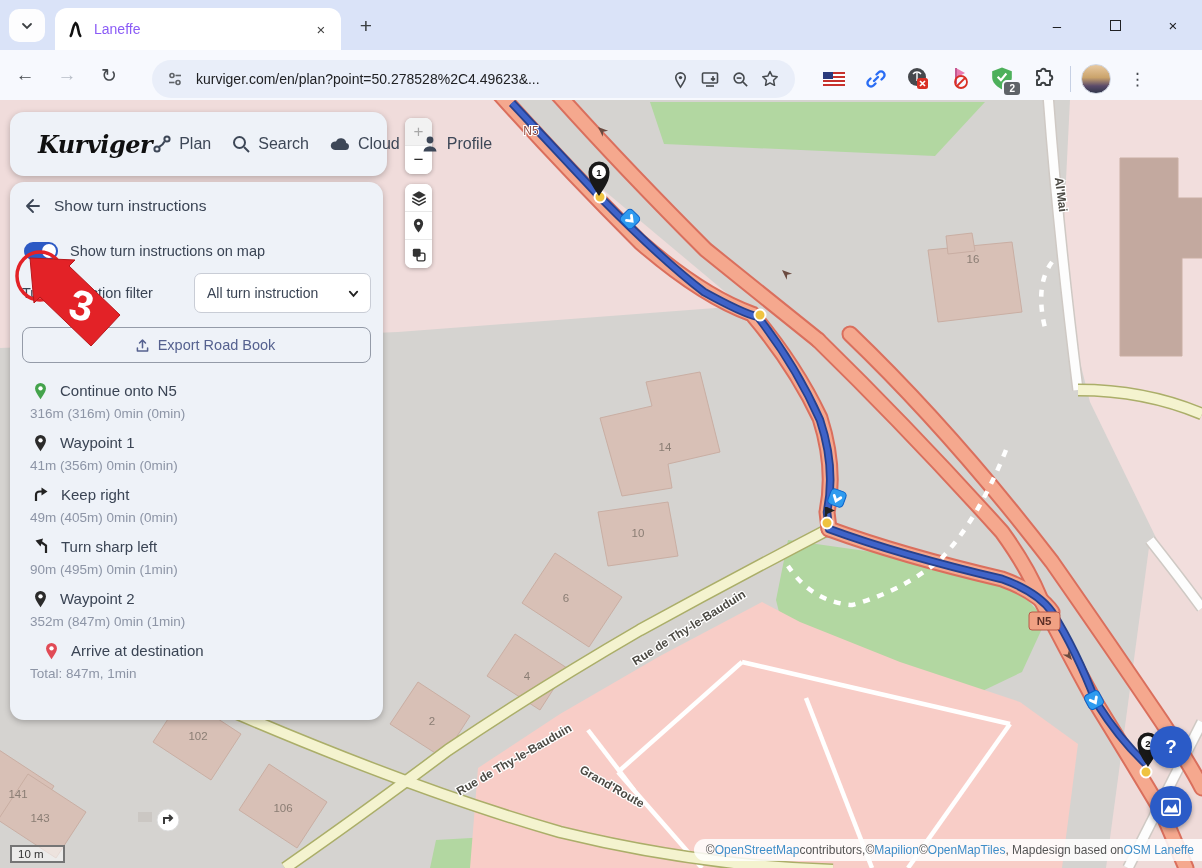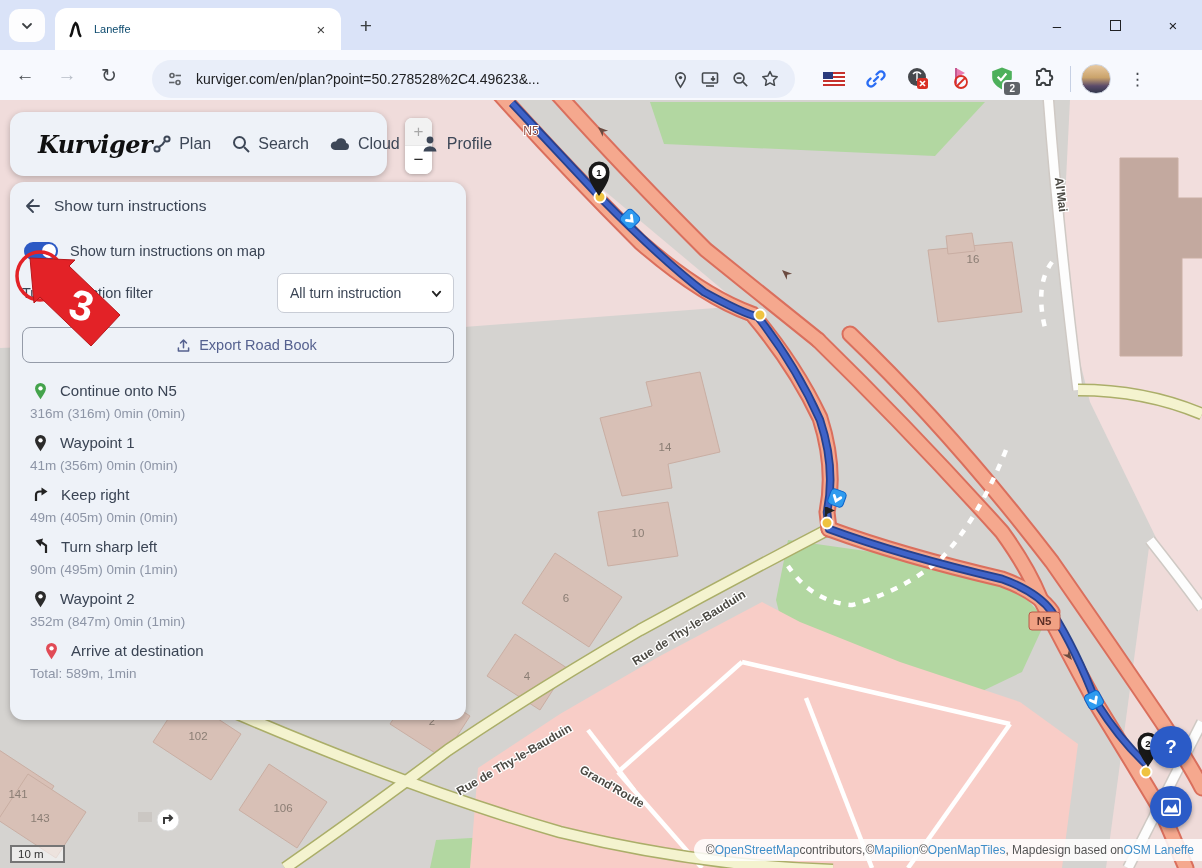--- a/index.html
+++ b/index.html
@@ -3,21 +3,21 @@
 <meta charset="utf-8">
 <style>
   * { margin:0; padding:0; box-sizing:border-box; }
   html,body { width:1202px; height:868px; overflow:hidden; font-family:"Liberation Sans", sans-serif; }
   #stage { position:relative; width:1202px; height:868px; background:#d5d3d0; }
 
   
   .tabstrip { position:absolute; left:0; top:0; width:1202px; height:50px; background:#dae3f8; }
   .tabsearch { position:absolute; left:9px; top:9px; width:36px; height:33px; background:#fdfdfe; border-radius:10px; display:flex; align-items:center; justify-content:center; cursor:pointer; }
   .tab { position:absolute; left:55px; top:8px; width:286px; height:42px; background:#ffffff; border-radius:12px 12px 0 0; display:flex; align-items:center; padding:0 10px 0 12px; }
-  .tab .title { font-size:11px; color:#0c4a6e; flex:1; margin-left:10px; }
+  .tab .title { font-size:14px; color:#8b5cf6; flex:1; margin-left:10px; }
   .tab .close { font-size:15px; color:#444; width:20px; height:20px; display:flex; align-items:center; justify-content:center; border-radius:50%; cursor:pointer; }
   .newtab { position:absolute; left:352px; top:12px; width:28px; height:28px; font-size:21px; color:#3c4043; display:flex; align-items:center; justify-content:center; border-radius:50%; cursor:pointer; }
   .wincontrols { position:absolute; right:0; top:0; height:50px; display:flex; align-items:center; }
   .winbtn { width:58px; height:50px; display:flex; align-items:center; justify-content:center; color:#202124; font-size:15px; cursor:pointer; }
   .winbtn .sq { width:11px; height:11px; border:1.3px solid #202124; }
 
   .toolbar { position:absolute; left:0; top:50px; width:1202px; height:50px; background:#f7f9fe; display:flex; align-items:center; }
   .navbtn { width:34px; height:34px; display:flex; align-items:center; justify-content:center; font-size:19px; color:#45494e; margin-left:8px; cursor:pointer; }
   .navbtn.disabled { color:#b7bdc7; }
   .urlbar { position:absolute; left:152px; top:60px; width:643px; height:38px; background:#e9eef9; border-radius:19px; display:flex; align-items:center; padding:0 10px 0 14px; }
@@ -36,21 +36,21 @@
 
   
   .hcard { position:absolute; left:10px; top:12px; width:377px; height:64px; background:#eef2f8; border-radius:14px; box-shadow:0 2px 6px rgba(0,0,0,.25); display:flex; align-items:center; padding:0 14px 0 14px; }
   .burger { width:24px; height:18px; display:flex; flex-direction:column; justify-content:space-between; cursor:pointer; }
   .burger span { height:2.6px; background:#3d4757; border-radius:2px; }
   .brand { font-family:"DejaVu Serif", serif; font-style:italic; font-weight:bold; font-size:24px; color:#101010; margin:0 auto 0 14px; letter-spacing:-.5px; }
   .hnav { display:flex; gap:20px; }
   .hnav .item { display:flex; flex-direction:row; align-items:center; gap:7px; color:#3d4757; font-size:16px; cursor:pointer; }
 
   
-  .panel { position:absolute; left:10px; top:82px; width:456px; height:538px; background:#eef2f8; border-radius:14px; box-shadow:0 2px 6px rgba(0,0,0,.25); padding:14px 12px 0 12px; color:#3a4454; }
+  .panel { position:absolute; left:10px; top:82px; width:373px; height:538px; background:#eef2f8; border-radius:14px; box-shadow:0 2px 6px rgba(0,0,0,.25); padding:14px 12px 0 12px; color:#3a4454; }
   .prow { display:flex; align-items:center; }
   .ptitle { font-size:15.5px; margin-left:12px; }
   .togglerow { margin-top:26px; display:flex; align-items:center; }
   .toggle { width:34px; height:18px; border-radius:9px; background:#2d5ac4; position:relative; cursor:pointer; flex:none; margin-left:2px; }
   .toggle .knob { position:absolute; right:2px; top:2px; width:14px; height:14px; background:#fff; border-radius:50%; }
   .toglabel { font-size:14.5px; margin-left:12px; }
   .filterrow { margin-top:13px; display:flex; align-items:center; justify-content:space-between; }
   .filterlabel { font-size:14.5px; }
   .select { width:177px; height:40px; background:#fff; border:1px solid #c9cdd6; border-radius:7px; display:flex; align-items:center; padding:0 10px 0 12px; cursor:pointer; }
   .select .val { font-size:14px; flex:1; white-space:nowrap; overflow:hidden; }
@@ -518,21 +518,21 @@
         </div>
         <div class="iitem">
           <div class="iline">
             <sv class="ic"></sv>
             <svg width="17" height="20" viewBox="0 0 20 24">
                 <path d="M10,23 C5.5,16.5 3.5,13.5 3.5,10 a6.5,6.5 0 1 1 13,0 C16.5,13.5 14.5,16.5 10,23 Z" fill="#e14b56"></path>
                 <circle cx="10" cy="10" r="2.6" fill="#fff"></circle>
               </svg>
             <span>Arrive at destination</span>
           </div>
-          <div class="idetail">Total: 589m, 1min</div>
+          <div class="idetail">Total: 847m, 1min</div>
         </div>
       </div>
     </div>
 
     <svg class="anno" viewBox="0 0 210 160">
       <ellipse cx="40" cy="46" rx="23" ry="24" fill="none" stroke="#e32227" stroke-width="3.5"></ellipse>
       <polygon points="30,28 75,30 69,36 120,85 91,116 40,67 34,73" fill="#e32227" stroke="#b7181c" stroke-width="1"></polygon>
       <text x="81" y="90" font-size="42" font-weight="bold" fill="#ffffff" text-anchor="middle" transform="rotate(14 81 78)">3</text>
     </svg>
 

